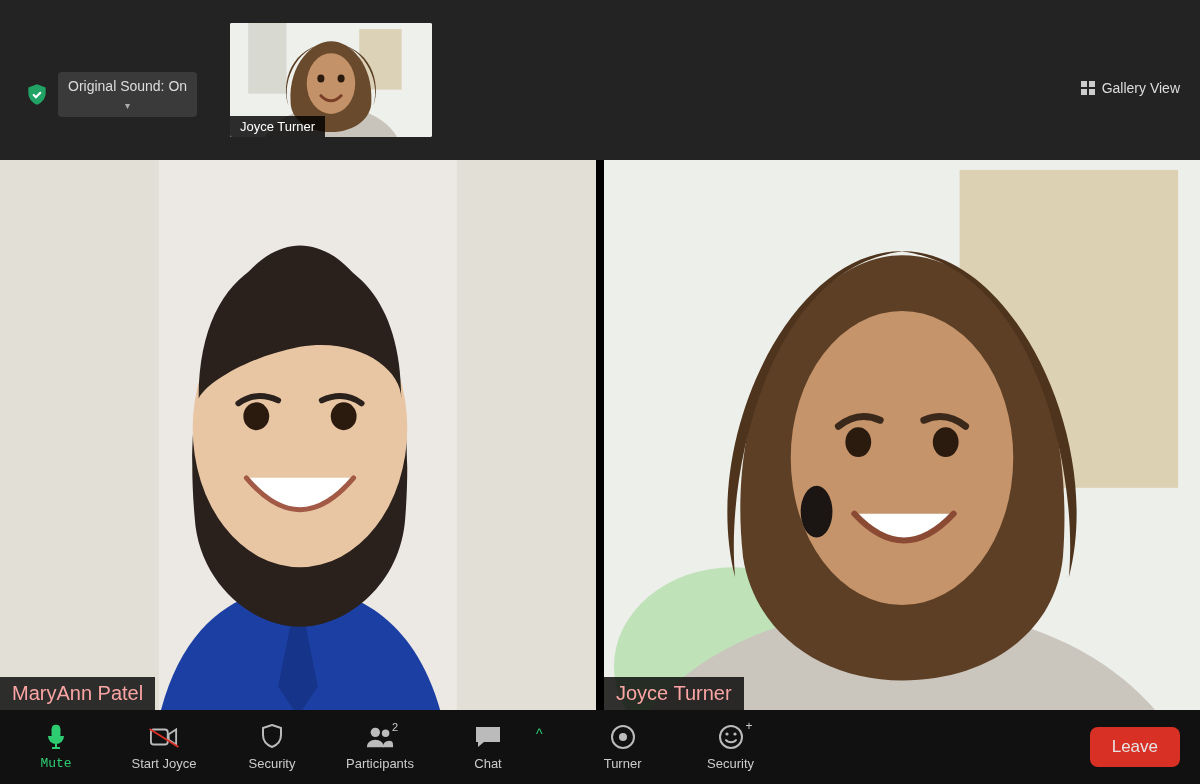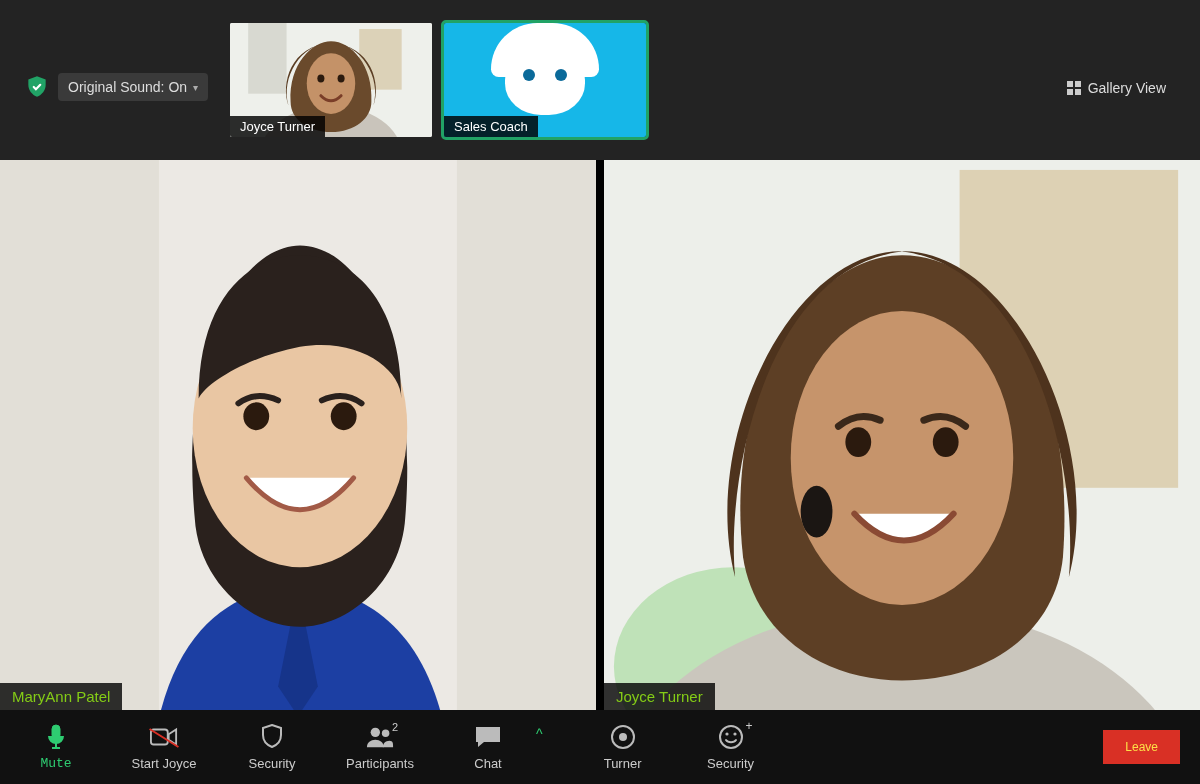--- a/index.html
+++ b/index.html
@@ -36,20 +36,21 @@
     .sound-pill {
       background: #3a3a3a;
       border-radius: 4px;
       padding: 6px 10px;
       font-size: 14px;
       color: #ddd;
       display: flex;
       align-items: center;
       gap: 6px;
       cursor: pointer;
+      flex-direction: column;
     }
     .sound-pill .caret {
       font-size: 10px;
       opacity: .7;
     }
     .thumb-row {
       display: flex;
       gap: 12px;
       margin-left: 230px;
     }
@@ -67,21 +68,21 @@
     .thumb .name-tag {
       position: absolute;
       left: 0; bottom: 0;
       background: rgba(0,0,0,.82);
       color: #fff;
       font-size: 13px;
       padding: 3px 10px;
     }
     .gallery-toggle {
       position: absolute;
-      right: 34px; top: 80px;
+      right: 20px; top: 80px;
       font-size: 14px;
       color: #ddd;
       display: flex;
       align-items: center;
       gap: 6px;
       cursor: pointer;
     }
 
     
     .video-grid {
@@ -93,22 +94,22 @@
     .tile {
       flex: 1;
       position: relative;
       overflow: hidden;
     }
     .tile .bg { position: absolute; inset: 0; }
     .tile .name-tag {
       position: absolute;
       left: 0; bottom: 0;
       background: rgba(0,0,0,.8);
-      color: #84cc16;
-      font-size: 15px;
+      color: #fca5a5;
+      font-size: 20px;
       padding: 5px 12px;
     }
 
     
     .toolbar {
       height: 74px;
       background: #111;
       display: flex;
       align-items: center;
       padding: 0 20px;
@@ -151,25 +152,25 @@
       font-size: 14px;
       cursor: pointer;
       margin-left: -24px;
       margin-right: 8px;
       align-self: flex-start;
       margin-top: 16px;
     }
     .spacer { flex: 1; }
     .leave-btn {
       background: #d93025;
-      color: #fde047;
+      color: #e5e5e5;
       border: none;
       padding: 10px 22px;
-      border-radius: 0;
-      font-size: 12px;
+      border-radius: 8px;
+      font-size: 17px;
       cursor: pointer;
     }
 
     
     .roomA { background: linear-gradient(180deg,#efeee9 0%,#e9e8e2 100%); }
     .roomB { background: linear-gradient(180deg,#eff0ec 0%,#e5e8e1 100%); }
     .botBg  { background: #16b7e8; }
 
     .personB-svg, .personA-svg { position:absolute; inset:0; }
 
@@ -239,33 +240,20 @@
           <path d="M142 82 C150 54 130 20 100 20 C140 22 150 60 142 82 Z" fill="#5b3e24"></path>
           <ellipse cx="100" cy="60" rx="24" ry="30" fill="#c49268"></ellipse>
           <ellipse cx="90" cy="55" rx="3.5" ry="4" fill="#2b1a0e"></ellipse>
           <ellipse cx="110" cy="55" rx="3.5" ry="4" fill="#2b1a0e"></ellipse>
           <path d="M90 72 Q100 82 110 72" stroke="#7a3e28" stroke-width="3" fill="none" stroke-linecap="round"></path>
         </svg>
       </div>
       <div class="name-tag">Joyce Turner</div>
     </div>
 
-    <div class="thumb active">
-      <div class="bg botBg">
-        <div class="bot">
-          <div class="face">
-            <div class="hair"></div>
-            <div class="eye l"></div>
-              <div class="eye r"></div>
-            <div class="stache"></div>
-          </div>
-        </div>
-      </div>
-      <div class="name-tag">Sales Coach</div>
-    </div>
   </div>
 
   <div class="gallery-toggle">
     <svg width="16" height="16" viewBox="0 0 16 16">
       <rect x="1" y="1" width="6" height="6" fill="#ccc"></rect>
       <rect x="9" y="1" width="6" height="6" fill="#ccc"></rect>
       <rect x="1" y="9" width="6" height="6" fill="#ccc"></rect>
       <rect x="9" y="9" width="6" height="6" fill="#ccc"></rect>
     </svg>
     <span>Gallery View</span>

